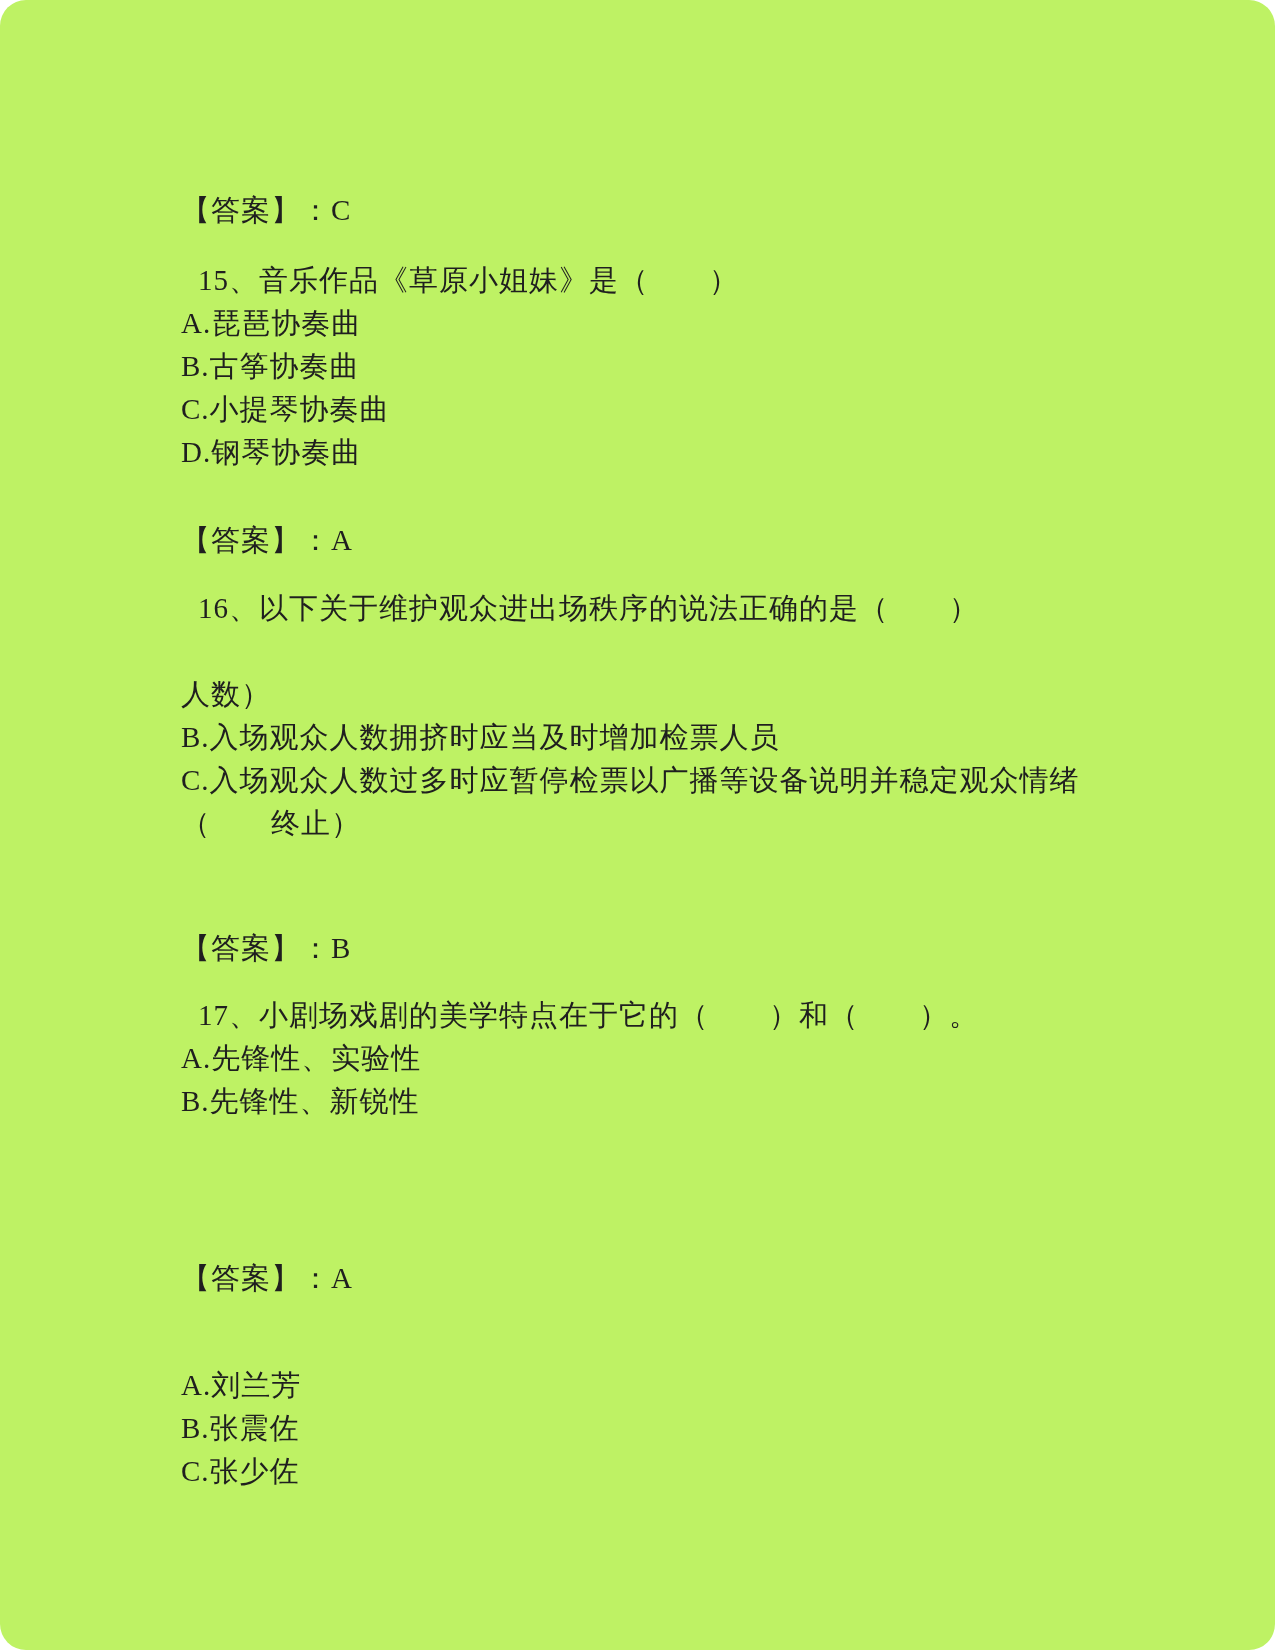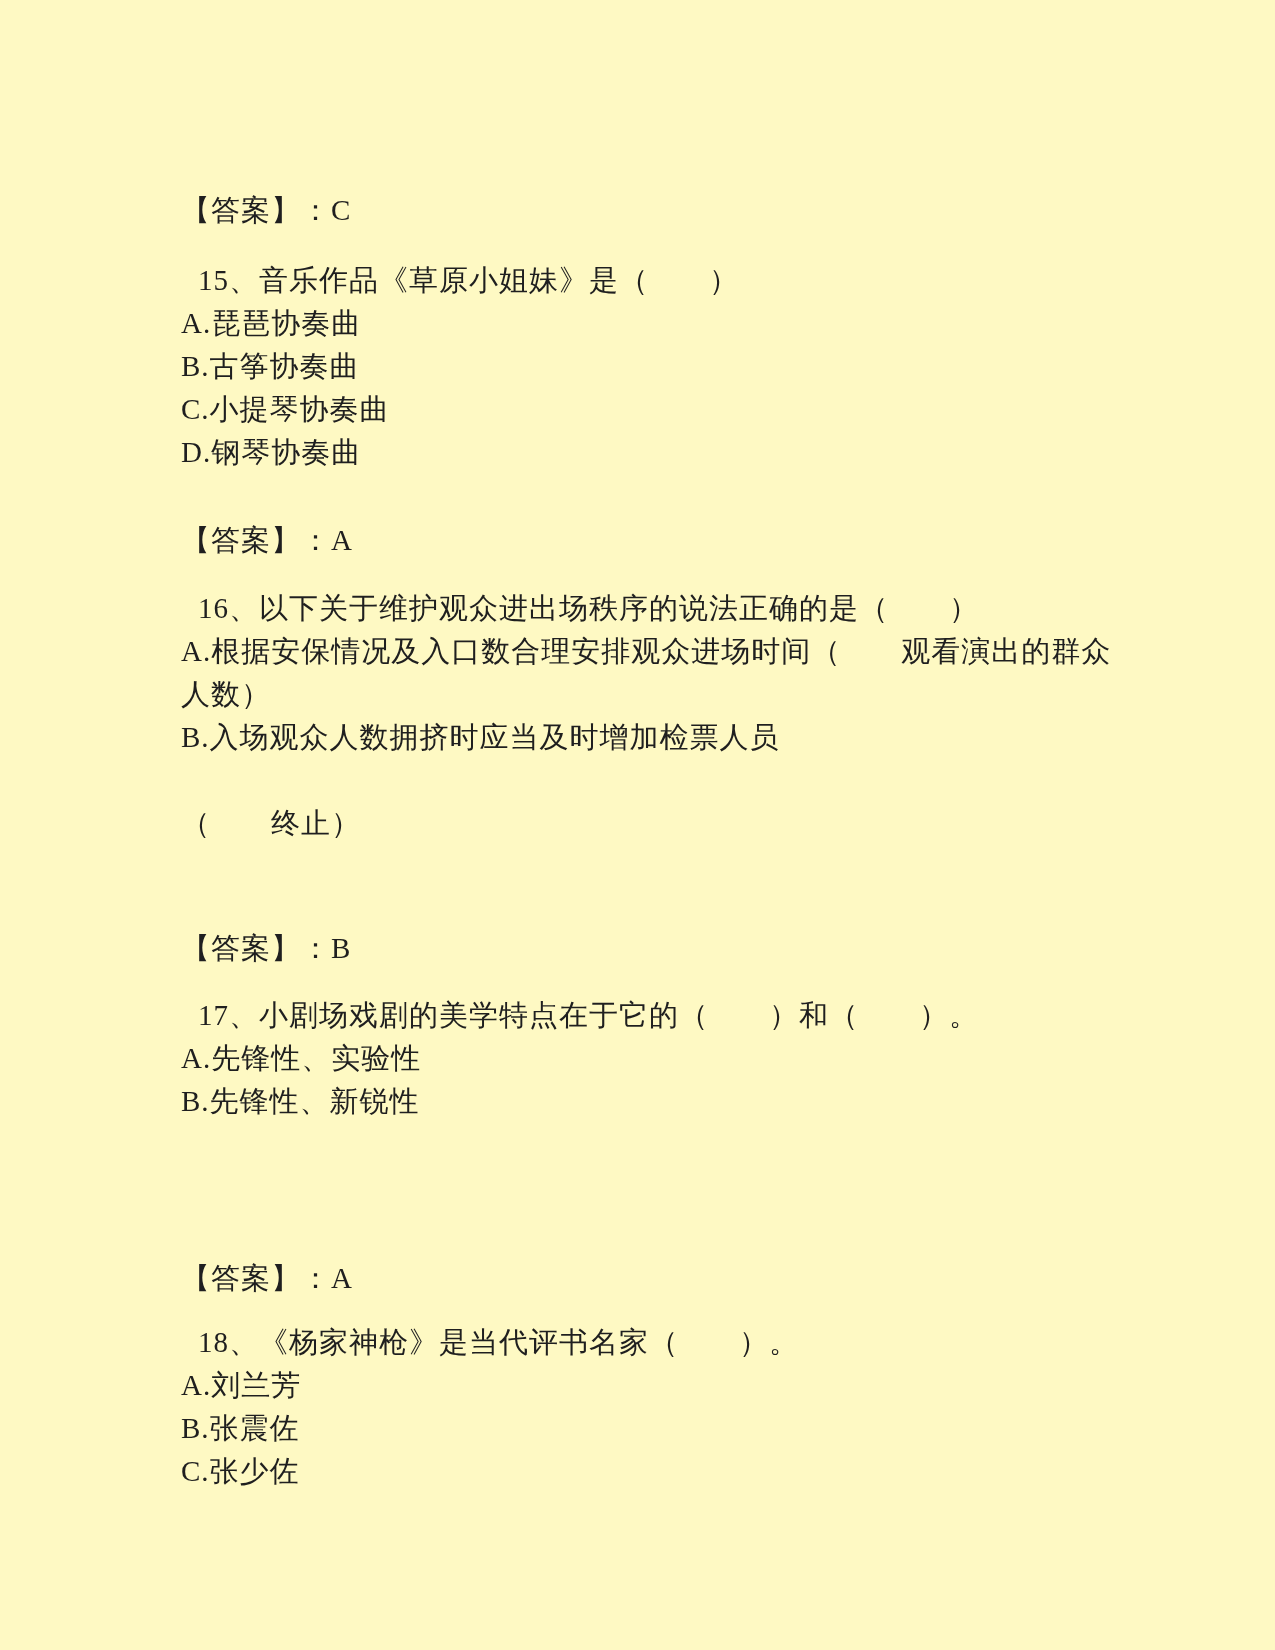--- a/index.html
+++ b/index.html
@@ -4,24 +4,25 @@
 <style>
   html, body {
     margin: 0;
     padding: 0;
     background: #ffffff;
   }
   .page {
     position: relative;
     width: 1275px;
     height: 1650px;
-    background: #fef9c3;
+    background: #bef264;
     overflow: hidden;
     font-family: "Liberation Serif", "DejaVu Serif", serif;
     color: #1f1f1f;
+    border-radius: 26px;
   }
   .line {
     position: absolute;
     left: 181px;
     margin: 0;
     font-size: 29px;
     line-height: 36px;
     letter-spacing: 1px;
     white-space: pre;
     color: #1f1f1f;
@@ -42,31 +43,30 @@
 
   <p class="line q-title" style="top:262px">15、音乐作品《草原小姐妹》是（　　）</p>
   <p class="line" style="top:305px">A.琵琶协奏曲</p>
   <p class="line" style="top:348px">B.古筝协奏曲</p>
   <p class="line" style="top:391px">C.小提琴协奏曲</p>
   <p class="line" style="top:434px">D.钢琴协奏曲</p>
 
   <p class="line answer-line" style="top:522px">【答案】：A</p>
 
   <p class="line q-title" style="top:590px">16、以下关于维护观众进出场秩序的说法正确的是（　　）</p>
-  <p class="line" style="top:633px">A.根据安保情况及入口数合理安排观众进场时间（　　观看演出的群众</p>
   <p class="line" style="top:676px">人数）</p>
   <p class="line" style="top:719px">B.入场观众人数拥挤时应当及时增加检票人员</p>
+  <p class="line" style="top:762px">C.入场观众人数过多时应暂停检票以广播等设备说明并稳定观众情绪</p>
   <p class="line" style="top:805px">（　　终止）</p>
 
   <p class="line answer-line" style="top:930px">【答案】：B</p>
 
   <p class="line q-title" style="top:997px">17、小剧场戏剧的美学特点在于它的（　　）和（　　）。</p>
   <p class="line" style="top:1040px">A.先锋性、实验性</p>
   <p class="line" style="top:1083px">B.先锋性、新锐性</p>
 
   <p class="line answer-line" style="top:1260px">【答案】：A</p>
 
-  <p class="line q-title" style="top:1324px">18、《杨家神枪》是当代评书名家（　　）。</p>
   <p class="line" style="top:1367px">A.刘兰芳</p>
   <p class="line" style="top:1410px">B.张震佐</p>
   <p class="line" style="top:1453px">C.张少佐</p>
 
 </div>
 
 </body></html>

